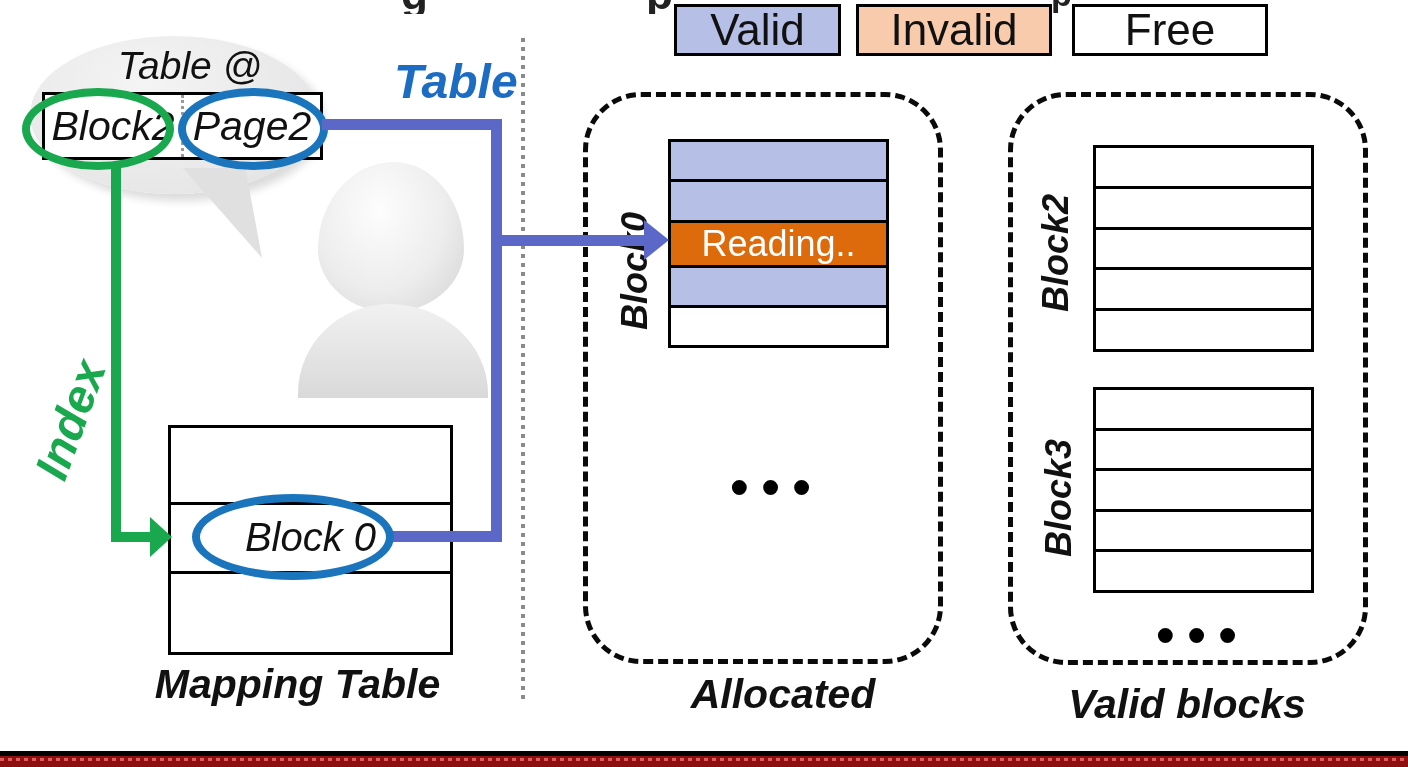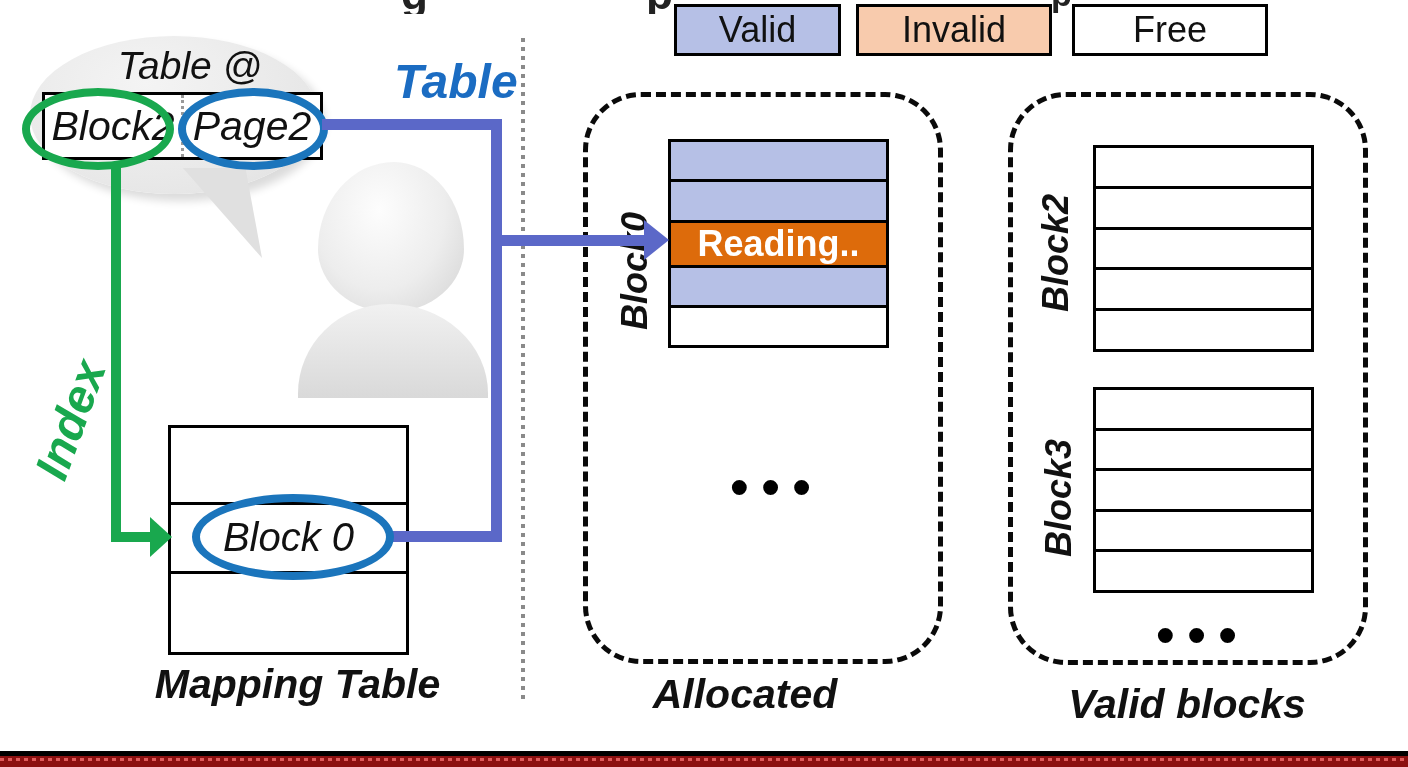--- a/index.html
+++ b/index.html
@@ -6,21 +6,21 @@
   #stage{
     position:relative;width:1408px;height:767px;overflow:hidden;background:#fff;
     font-family:"Liberation Sans",sans-serif;color:#111;
   }
   
   #title-clip{position:absolute;left:0;top:0;width:100%;height:14px;overflow:hidden;}
   #title-clip span{position:absolute;top:-31px;font-size:44px;font-weight:600;color:#222;}
   
   .legend-box{
     position:absolute;top:4px;height:52px;border:3px solid #000;box-sizing:border-box;
-    display:flex;align-items:center;justify-content:center;font-size:36px;color:#111;
+    display:flex;align-items:center;justify-content:center;font-size:44px;color:#111;
   }
   #legend-valid{left:674px;width:167px;background:var(--valid);}
   #legend-invalid{left:856px;width:196px;background:var(--invalid);}
   #legend-free{left:1072px;width:196px;background:var(--free);}
   
   #bubble{
     position:absolute;left:30px;top:36px;width:288px;height:158px;border-radius:50%;
     background:radial-gradient(ellipse at 40% 30%,#f4f4f4 0%,#e7e7e7 70%,#dcdcdc 100%);
     box-shadow:7px 7px 9px rgba(0,0,0,.14);
   }
@@ -64,44 +64,44 @@
   .blue{background:var(--line_blue);}
   .greenline{background:var(--green);}
   .arrow-right{position:absolute;width:0;height:0;z-index:5;
     border-top:20px solid transparent;border-bottom:20px solid transparent;}
   
   #separator{
     position:absolute;left:521px;top:38px;width:4px;height:664px;z-index:2;
     background:repeating-linear-gradient(to bottom,var(--separator) 0 4px,transparent 4px 9px);
   }
   
-  #map-table{position:absolute;left:168px;top:425px;width:241px;height:230px;
+  #map-table{position:absolute;left:168px;top:425px;width:285px;height:230px;
     border:3px solid #000;box-sizing:border-box;background:#fff;display:flex;
     flex-direction:column;z-index:3;}
   .mt-row{display:flex;align-items:center;justify-content:center;}
   .mt-row + .mt-row{border-top:3px solid #000;}
   #mt-row1{flex-basis:34%;} #mt-row2{flex-basis:30%;font-style:italic;font-size:40px;}
   #mt-row3{flex-basis:36%;}
   .caption{position:absolute;text-align:center;font-weight:bold;font-style:italic;
     font-size:41px;line-height:40px;color:#111;z-index:6;}
   #map-caption{left:130px;top:664px;width:335px;}
-  #alloc-caption{left:600px;top:674px;width:290px;}
+  #alloc-caption{left:638px;top:674px;width:290px;}
   #free-caption{left:1037px;top:684px;width:300px;}
   
   .dashed-box{position:absolute;border:5px dashed #0a0a0a;border-radius:58px;
     box-sizing:border-box;background:transparent;z-index:1;}
   #alloc-box{left:583px;top:92px;width:360px;height:572px;}
   #free-box{left:1008px;top:92px;width:360px;height:573px;}
   
   .pgrid{position:absolute;border:3px solid #000;box-sizing:border-box;background:#fff;
     display:flex;flex-direction:column;z-index:2;}
   #grid-block0{left:668px;top:139px;width:221px;height:209px;}
   #grid-block2{left:1093px;top:145px;width:221px;height:207px;}
   #grid-block3{left:1093px;top:387px;width:221px;height:206px;}
-  .page-row{flex:1;font-weight:bold;}
+  .page-row{flex:1;}
   .page-row + .page-row{border-top:3px solid #000;}
   .page-row.valid{background:var(--valid);}
   .page-row.free{background:var(--free);}
   .page-row.reading{background:var(--reading);color:#fff;display:flex;align-items:center;
     justify-content:center;font-size:36px;}
   .blk-label{position:absolute;width:170px;height:46px;text-align:center;
     font-size:36px;font-style:italic;font-weight:bold;color:#111;
     transform:rotate(-90deg);z-index:2;}
   #label-block0{left:552px;top:248px;}
   #label-block2{left:973px;top:230px;}

